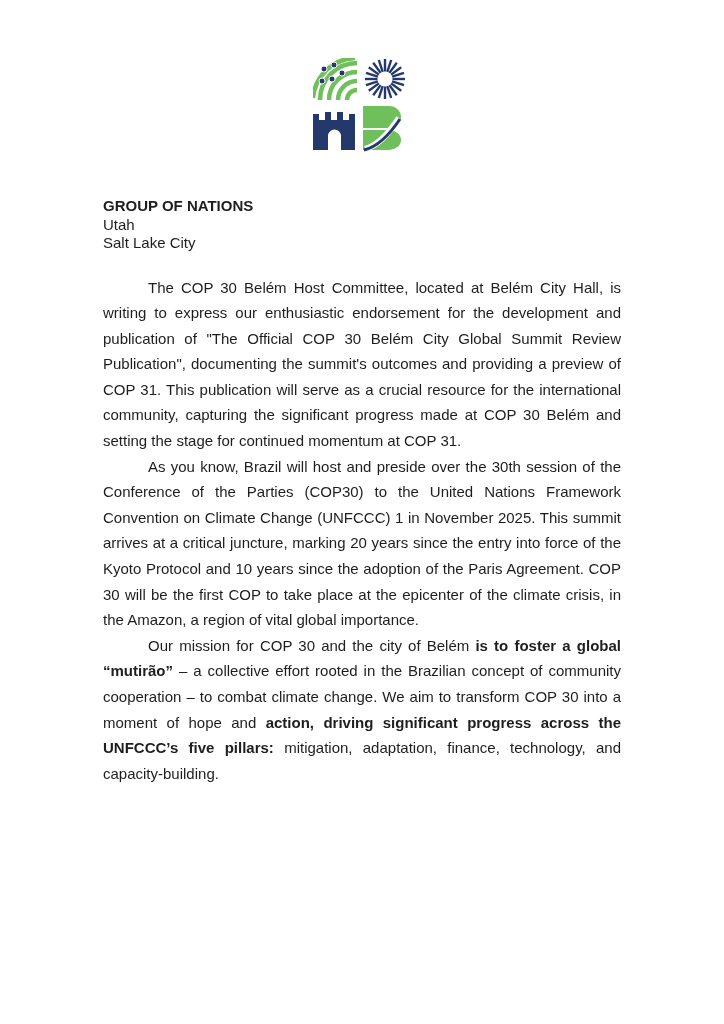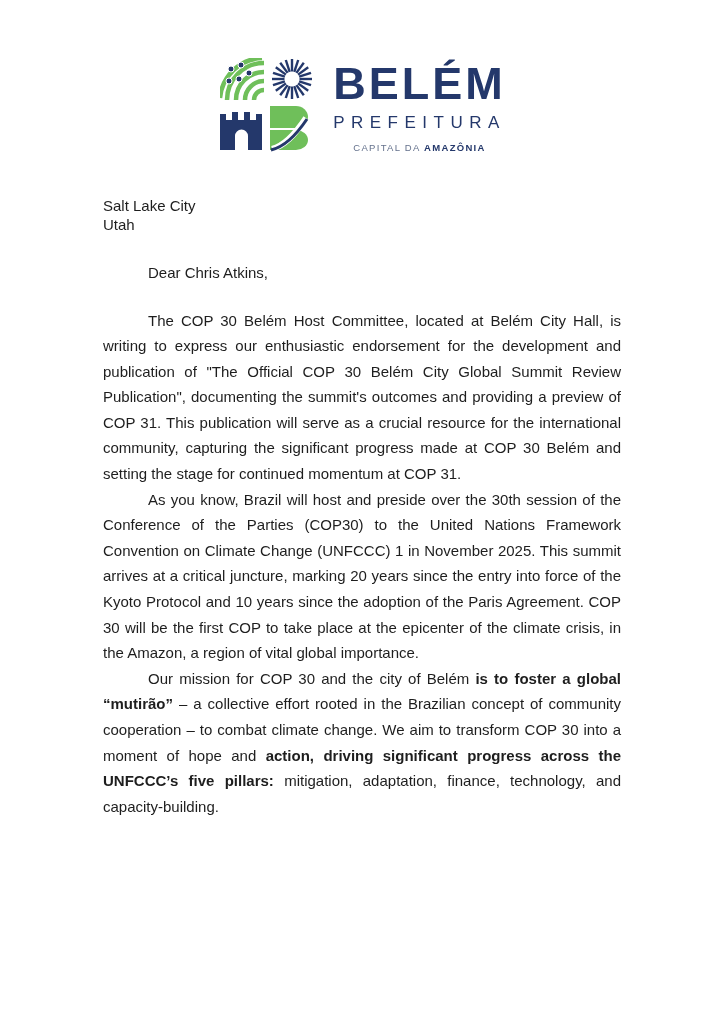--- a/index.html
+++ b/index.html
@@ -105,36 +105,28 @@
       <path fill="#24386b" fill-rule="evenodd" d="M2,94 L2,58 L8,58 L8,64 L14,64 L14,56 L20,56 L20,64 L26,64 L26,56 L32,56 L32,64 L38,64 L38,58 L44,58 L44,94 Z
            M17,94 L17,80 A6.5,6.5 0 0 1 30,80 L30,94 Z"></path>
 
       <g>
         <path fill="#6fbf5a" d="M52,50 h26 a12,11 0 0 1 0,22 h-26 z"></path>
         <path fill="#6fbf5a" d="M52,74 h26 a12,10 0 0 1 0,20 h-26 z"></path>
         <path d="M54,93 C66,90 76,80 88,62" stroke="#ffffff" stroke-width="6" fill="none"></path>
         <path d="M53,94 C66,91 77,81 89,63" stroke="#24386b" stroke-width="3" fill="none"></path>
       </g>
     </svg>
-    <div class="logo-text">
-      <div class="wordmark">BELÉM</div>
-      <div class="subtitle">PREFEITURA</div>
-      <div class="tagline">
-        <span class="light">CAPITAL DA</span>
-        <span class="strong">AMAZÔNIA</span>
-      </div>
-    </div>
   </div>
 
   <div class="recipient">
+    <div class="name">GROUP OF NATIONS</div>
+    <div>Utah</div>
     <div>Salt Lake City</div>
-    <div>Utah</div>
   </div>
 
-  <div class="salutation">Dear Chris Atkins,</div>
 
   <div class="body-text">
     <p class="para">The COP 30 Belém Host Committee, located at Belém City Hall, is writing to express our enthusiastic endorsement for the development and publication of "The Official COP 30 Belém City Global Summit Review Publication", documenting the summit's outcomes and providing a preview of COP 31. This publication will serve as a crucial resource for the international community, capturing the significant progress made at COP 30 Belém and setting the stage for continued momentum at COP 31.</p>
     <p class="para">As you know, Brazil will host and preside over the 30th session of the Conference of the Parties (COP30) to the United Nations Framework Convention on Climate Change (UNFCCC) 1 in November 2025. This summit arrives at a critical juncture, marking 20 years since the entry into force of the Kyoto Protocol and 10 years since the adoption of the Paris Agreement. COP 30 will be the first COP to take place at the epicenter of the climate crisis, in the Amazon, a region of vital global importance.</p>
     <p class="para"><span>Our mission for COP 30 and the city of Belém </span><span class="b600">is to foster a global “mutirão”</span><span> – a collective effort rooted in the Brazilian concept of community cooperation – to combat climate change. We aim to transform COP 30 into a moment of hope and </span><span class="b600">action, driving significant progress across the UNFCCC’s five pillars:</span><span> mitigation, adaptation, finance, technology, and capacity-building.</span></p>
   </div>
 
 </div>
 
 </body></html>

